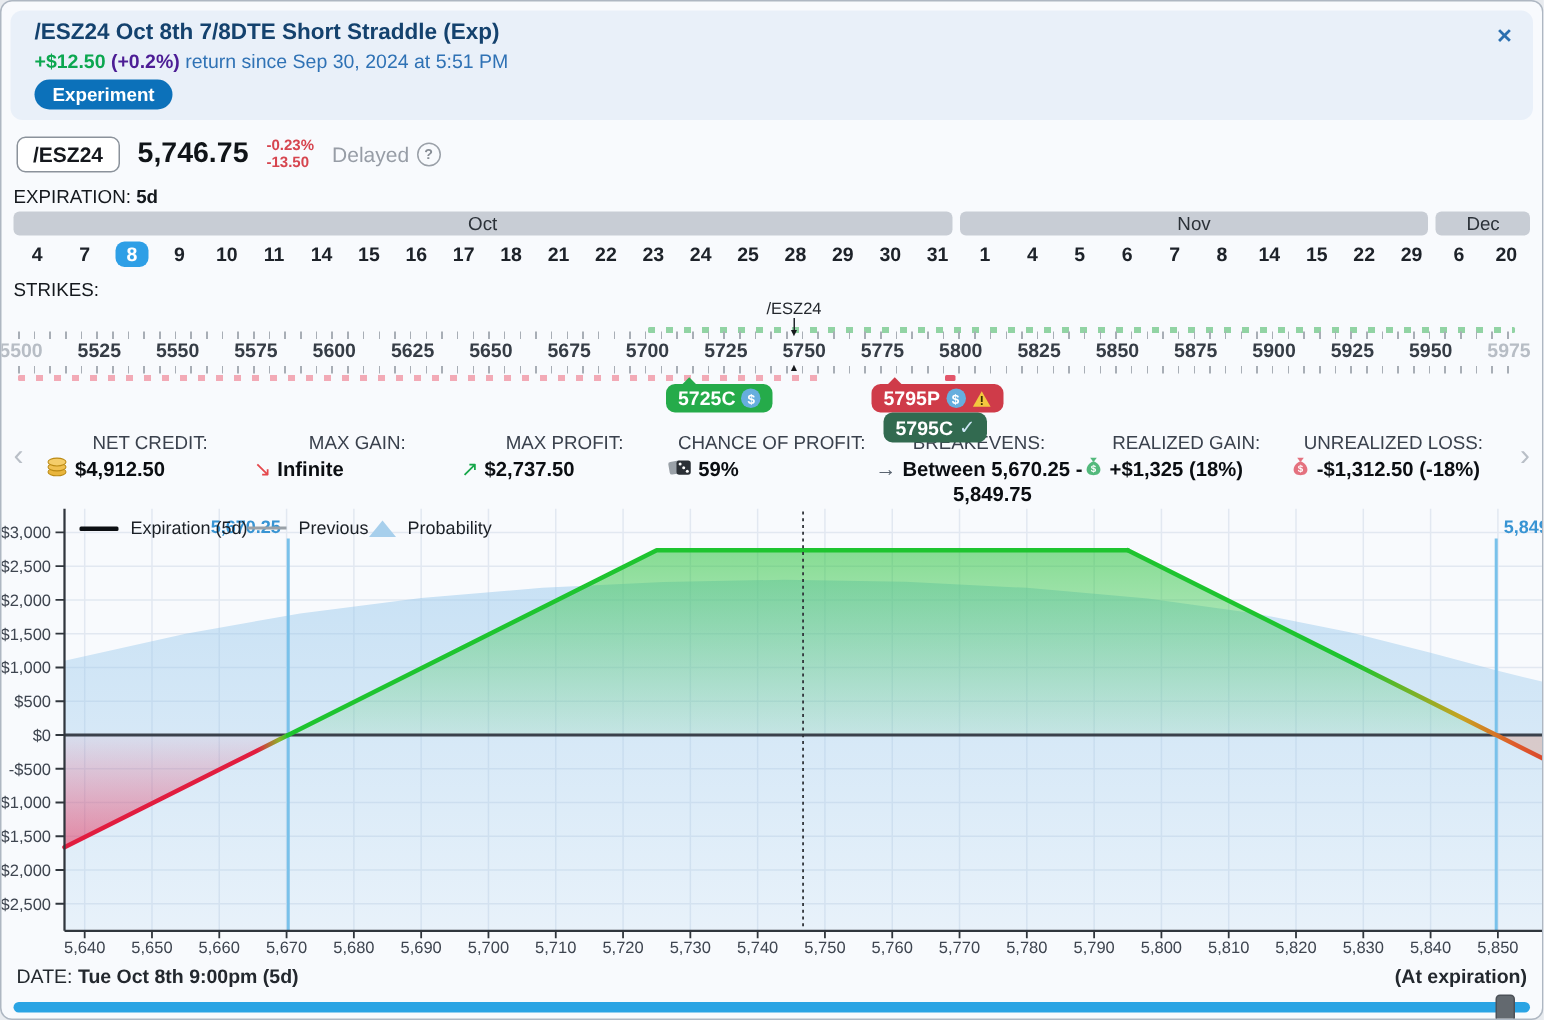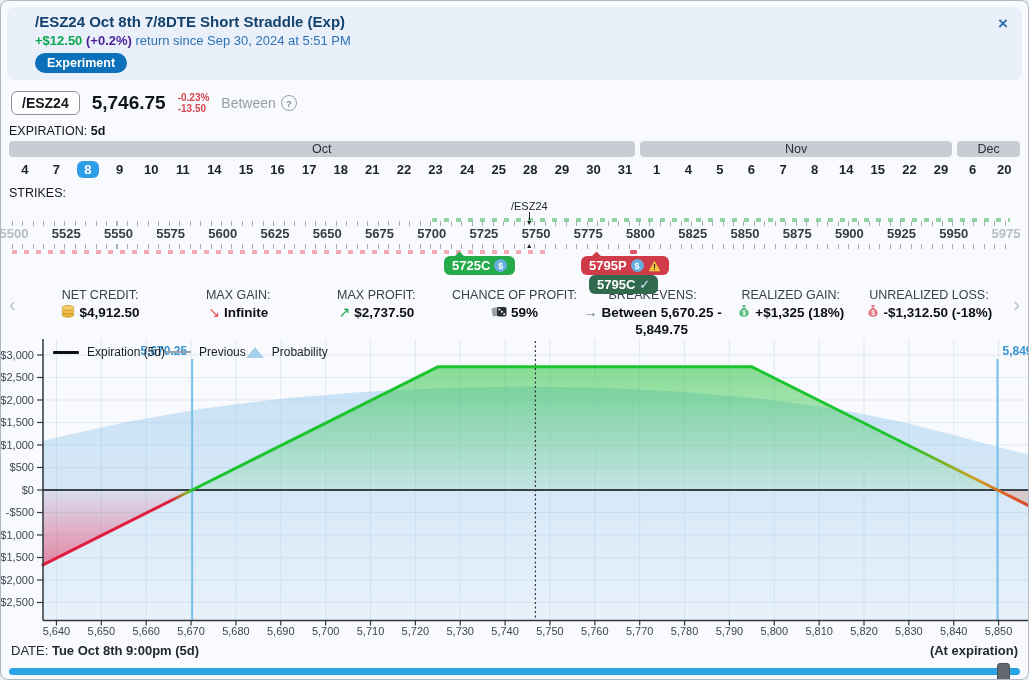--- a/index.html
+++ b/index.html
@@ -1,20 +1,20 @@
 <!DOCTYPE html>
 <html><head>
 <meta charset="utf-8">
 <style>
   html,body{margin:0;padding:0;background:#e8ebef;}
   body{width:1029px;height:680px;overflow:hidden;font-family:"Liberation Sans","DejaVu Sans",sans-serif;}
   .page{position:relative;width:1027px;height:678px;background:#f8fafd;border:1px solid #aeb7c2;border-radius:8px;overflow:hidden;}
 
   
-  .header-card{position:relative;margin:6px;background:#e9f0f9;border-radius:8px;padding:6px 28px 7px;}
+  .header-card{position:relative;margin:6px;background:#e9f0f9;border-radius:8px;padding:6px 16px 7px;}
   .hd-title{font-size:15px;font-weight:700;color:#14426e;line-height:18px;}
   .hd-sub{font-size:13px;line-height:17px;margin-top:1px;}
   .hd-gain{color:#0ca750;font-weight:700;}
   .hd-gainpct{color:#4c1d95;font-weight:600;}
   .hd-since{color:#2f72b5;margin-top:22px;}
   .hd-badge{display:inline-block;margin-top:4px;background:#0c71ba;color:#fff;font-size:12.5px;font-weight:600;padding:3px 12px;border-radius:13px;}
   .hd-close{position:absolute;top:10px;right:14px;color:#2a6fb0;font-size:17px;font-weight:700;cursor:pointer;line-height:14px;}
 
   
   .quote-row{display:flex;align-items:center;gap:12px;margin:8px 0 0 10px;height:30px;}
@@ -52,21 +52,21 @@
   .leg{position:absolute;display:inline-flex;align-items:center;gap:4px;color:#fff;font-size:13px;font-weight:700;padding:2px 8px;border-radius:6px;cursor:pointer;}
   .leg.tail::before{content:"";position:absolute;top:-3px;left:12px;width:7px;height:7px;background:inherit;transform:rotate(45deg);z-index:-1;}
   .leg-green{background:#25ab4a;}
   .leg-red{background:#cf3b49;}
   .leg-darkgreen{background:#326a50;}
   .dollar-ic{display:inline-flex;align-items:center;justify-content:center;width:13px;height:13px;border-radius:50%;background:#66aede;color:#fff;font-size:9px;font-weight:700;}
   .check-ic{color:#cfe8f7;font-size:13px;font-weight:700;}
 
   
   .stats{position:relative;display:flex;align-items:flex-start;padding:2px 30px 0;height:48px;}
-  .stat{flex:1;display:flex;flex-direction:column;align-items:center;text-align:center;}
+  .stat{flex:1;display:flex;flex-direction:column;text-align:center;}
   .stat-label{font-size:12.5px;color:#3a414d;line-height:15px;}
   .stat-value{display:flex;align-items:flex-start;gap:4px;font-size:13.5px;font-weight:700;color:#0b0e12;line-height:17px;margin-top:1px;max-width:170px;}
   .stat-arrow{font-size:14px;font-weight:400;}
   .chev{position:absolute;top:8px;font-size:20px;color:#b9bfc7;cursor:pointer;line-height:20px;}
   .chev.left{left:8px;} .chev.right{right:8px;}
 
   
   .chart-wrap{position:relative;height:302px;margin-top:3px;}
   .chart-wrap svg{display:block;}
   .legend{position:absolute;left:52px;top:6px;display:flex;flex-direction:row;gap:0;font-size:12px;color:#1b2026;}
@@ -100,21 +100,21 @@
   </div>
 
   <div class="quote-row">
     <div class="sym-box">/ESZ24</div>
     <div class="price">5,746.75</div>
     <div class="chg">
       <span>-0.23%</span>
       <span>-13.50</span>
     </div>
     <div class="delayed">
-      <span>Between</span>
+      <span>Delayed</span>
       <span class="help-circ">?</span>
     </div>
   </div>
 
   <div class="sect-label"><span>EXPIRATION:</span> <b>5d</b></div>
   <div class="months-row">
       <div class="month-bar" style="flex-grow: 20;">Oct</div>
       <div class="month-bar" style="flex-grow: 10;">Nov</div>
       <div class="month-bar" style="flex-grow: 2;">Dec</div>
     </div>

